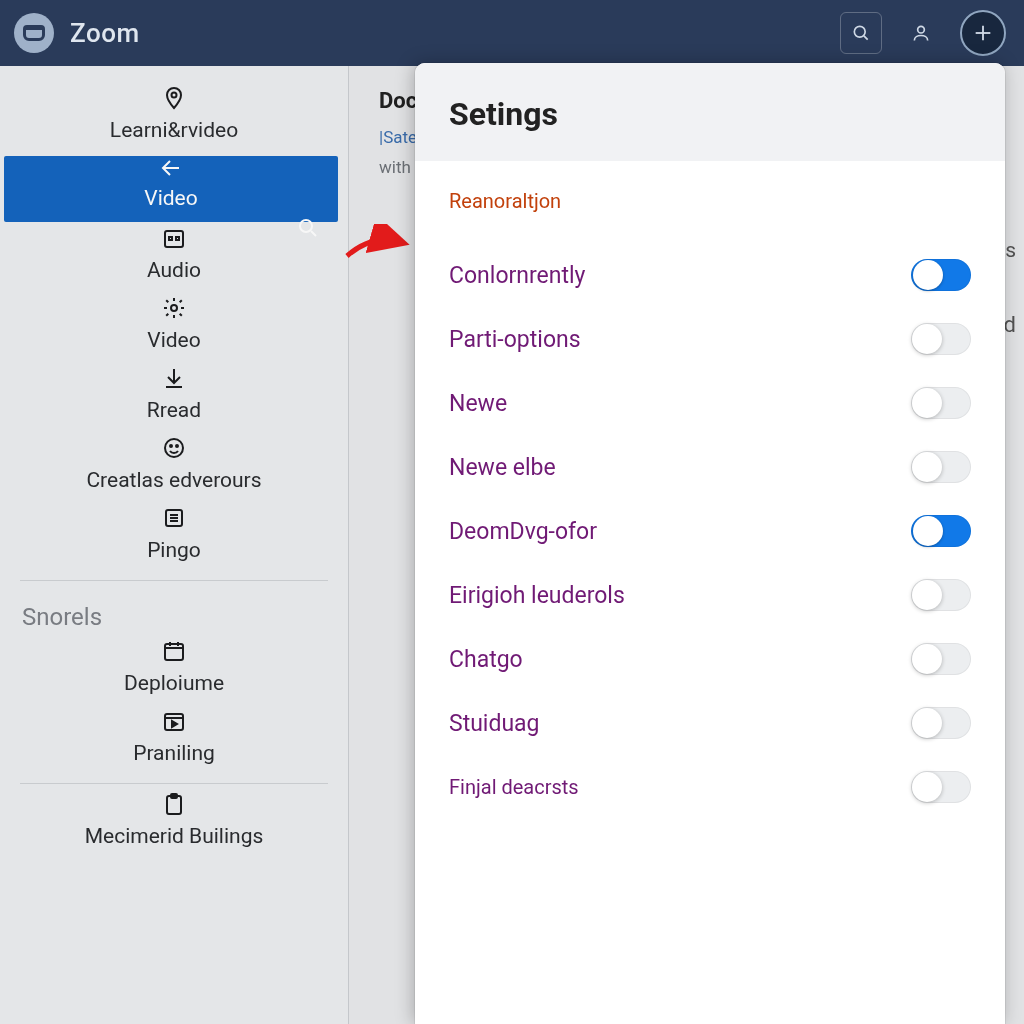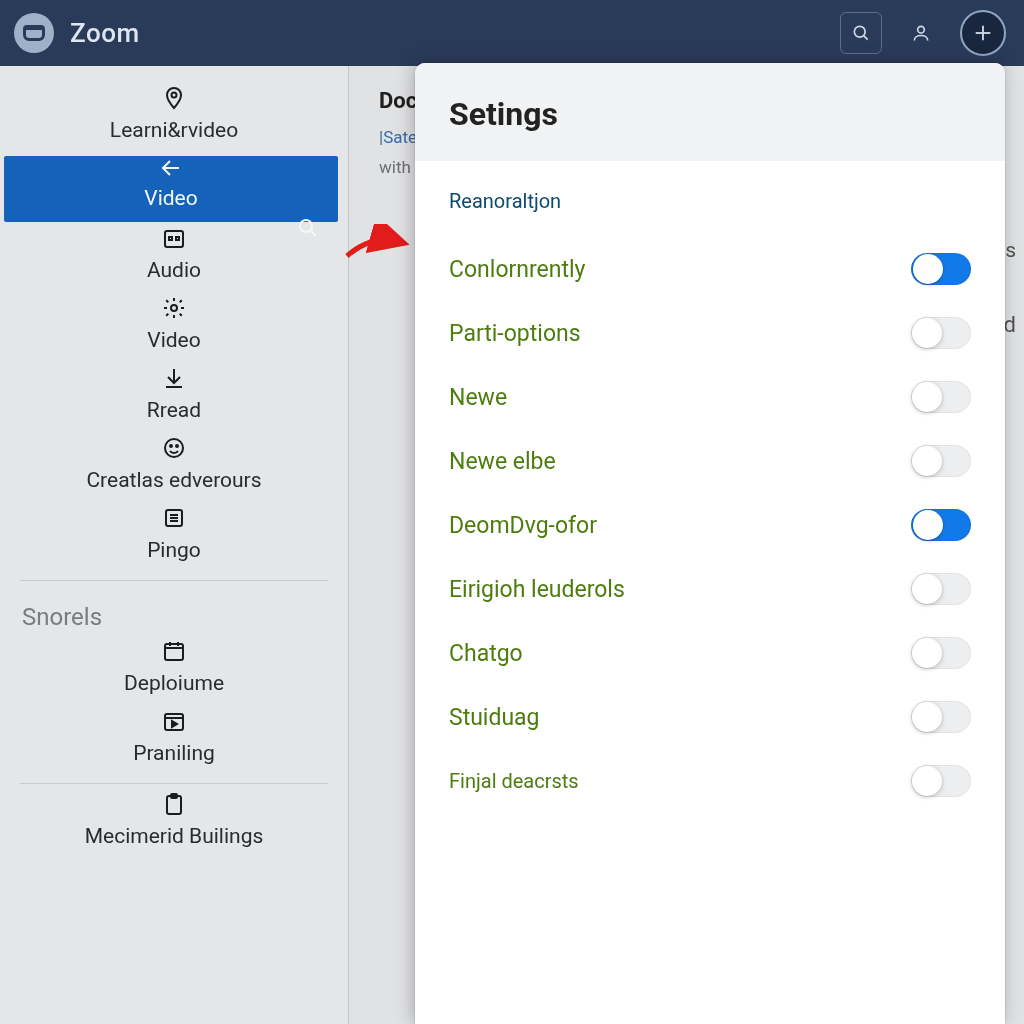--- a/index.html
+++ b/index.html
@@ -75,24 +75,24 @@
     position:absolute; top:63px; left:415px; width:590px; bottom:0;
     background:#fff; border-radius:10px 10px 0 0;
     box-shadow: -2px 0 18px rgba(0,0,0,.25), 0 0 0 1px rgba(0,0,0,.06);
     overflow:hidden;
   }
   .panel-header {
     background:#f1f2f4; padding:32px 34px 28px;
   }
   .panel-title { font-size:32px; font-weight:700; color:#222; }
   .panel-body { padding:28px 34px 20px; }
-  .panel-section-label { font-size:20px; color:#0c4a6e; margin-bottom:24px; }
+  .panel-section-label { font-size:20px; color:#c2410c; margin-bottom:30px; }
   .setting-row {
     display:flex; align-items:center; justify-content:space-between;
-    padding:16px 0; font-size:23px; color:#4d7c0f;gap:26px;
+    padding:16px 0; font-size:23px; color:#701a75;gap:26px;
   }
   .setting-row.small .setting-label { font-size:20px; }
   .toggle {
     position:relative; width:60px; height:32px; border-radius:16px;
     background:#e2e4e6; box-shadow: inset 0 0 0 1px rgba(0,0,0,.05);
   }
   .toggle .knob {
     position:absolute; top:1px; left:1px; width:30px; height:30px; border-radius:50%;
     background:#fff; box-shadow:0 1px 3px rgba(0,0,0,.3);
     transition:left .15s;

